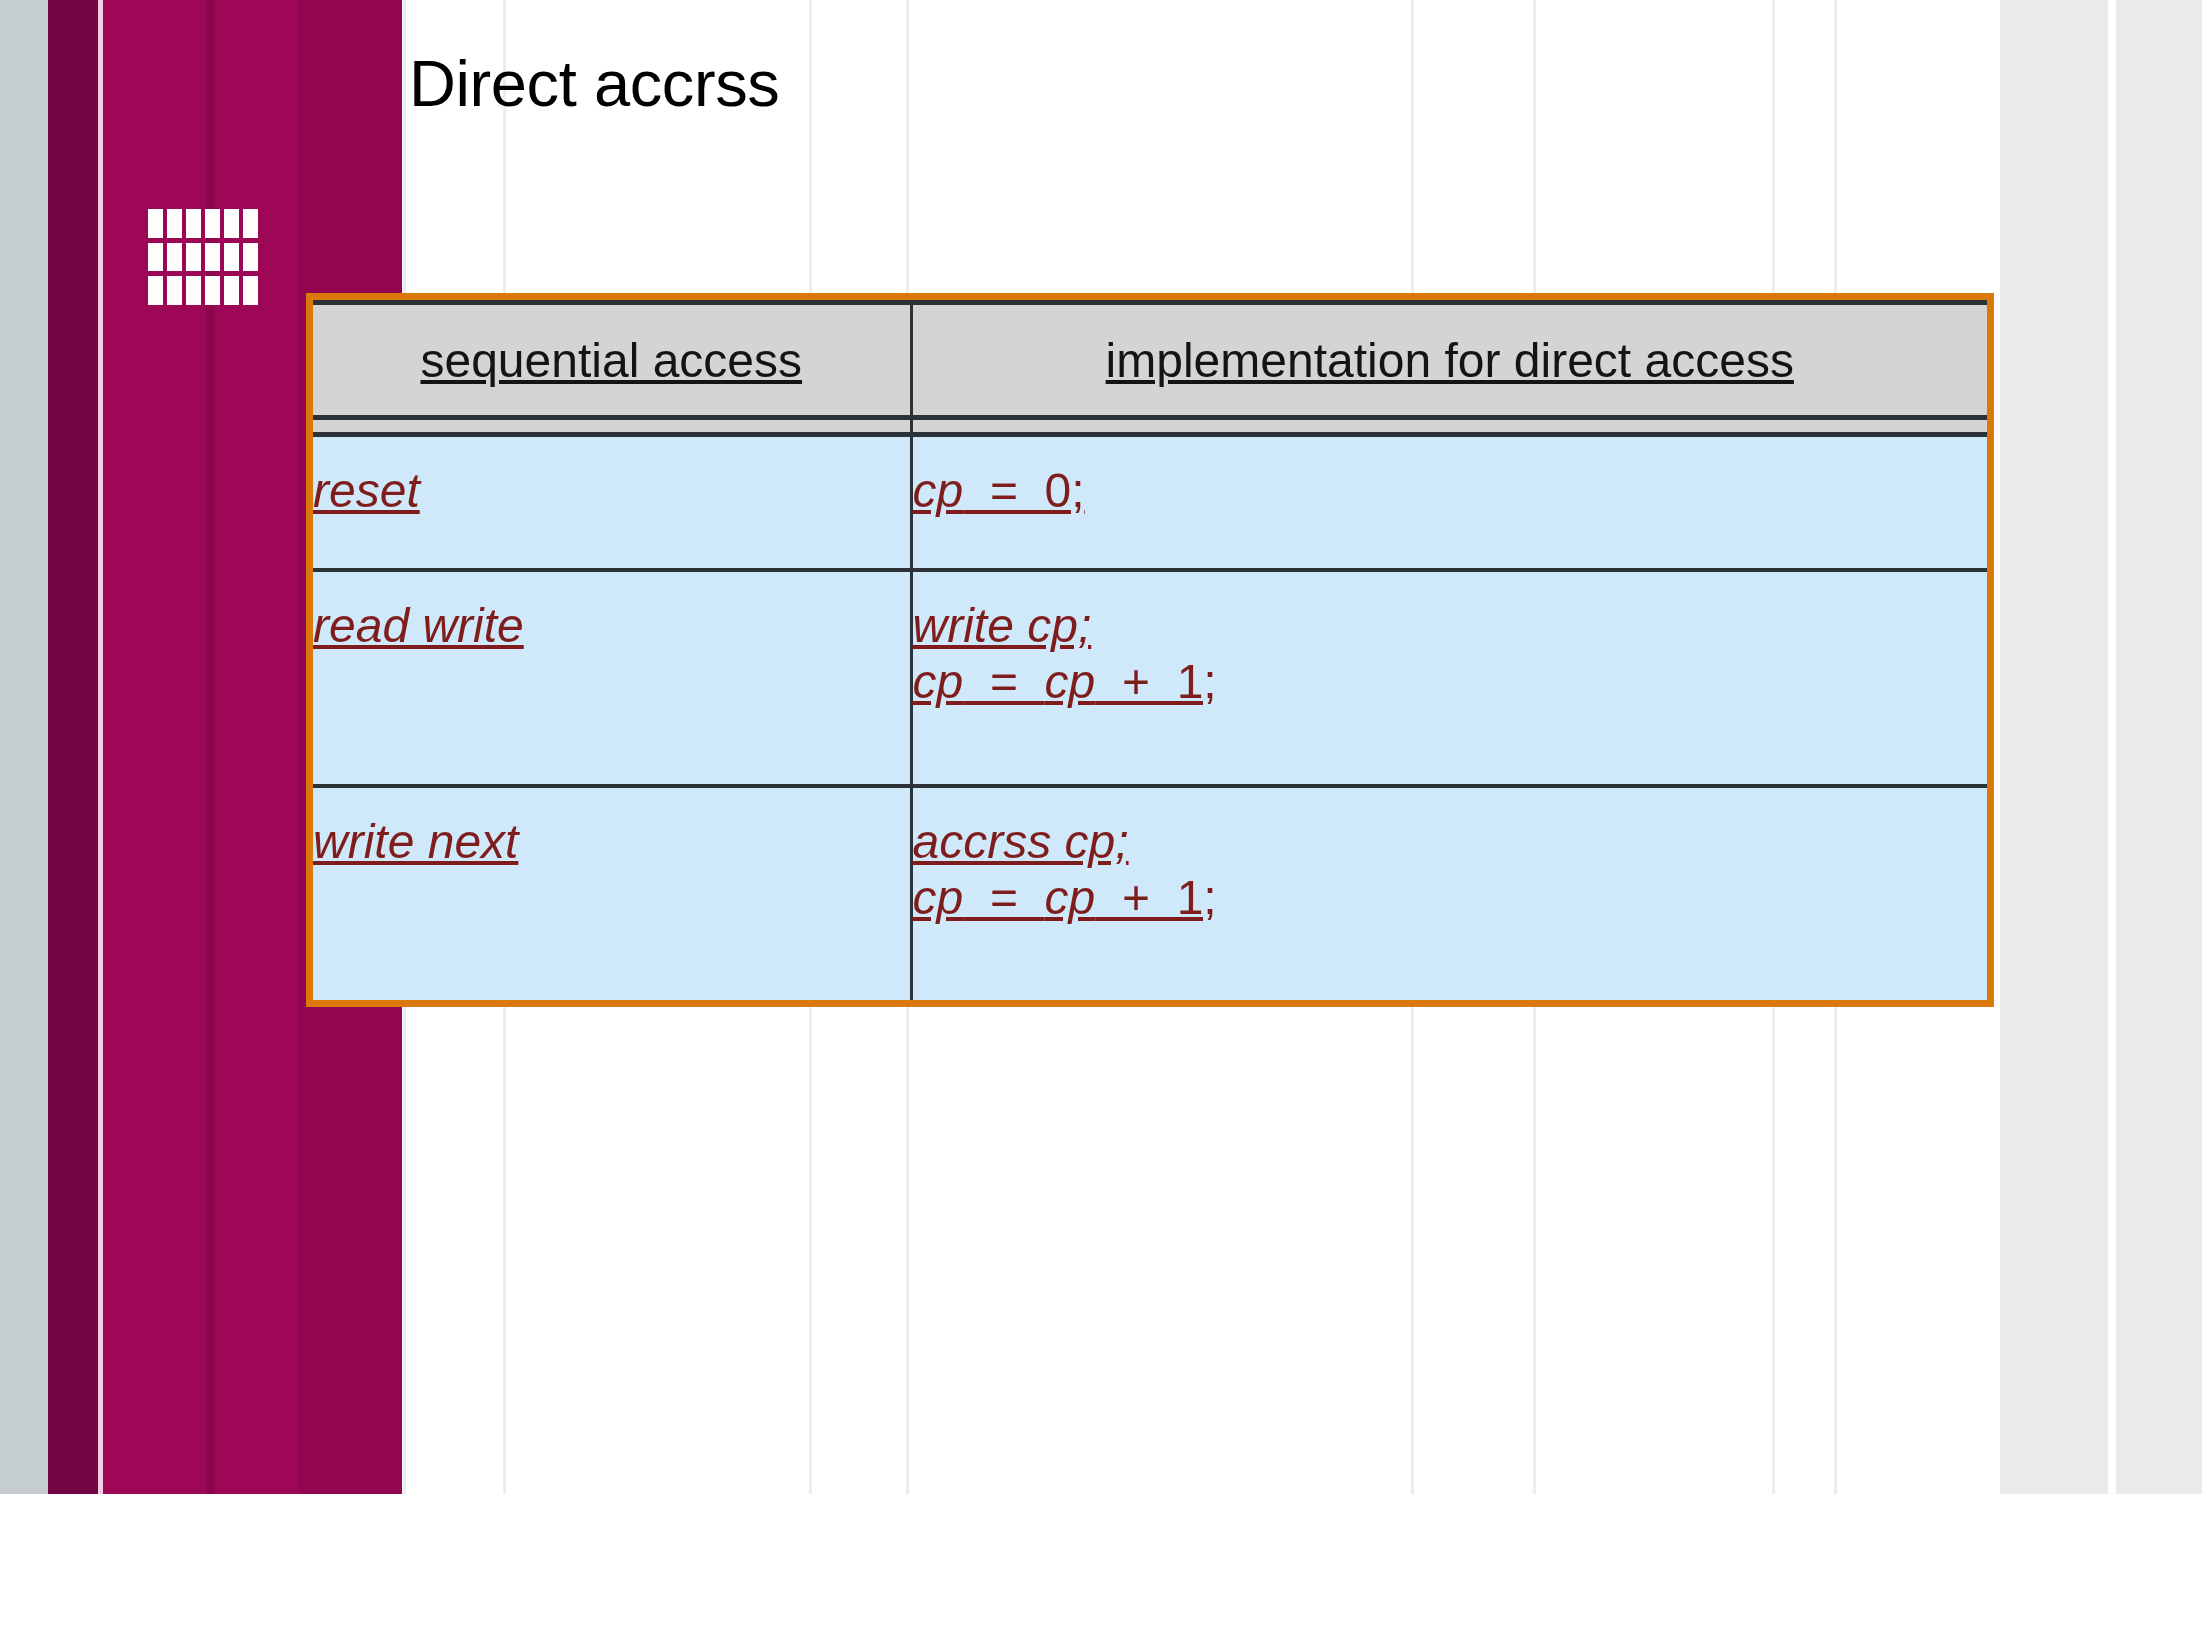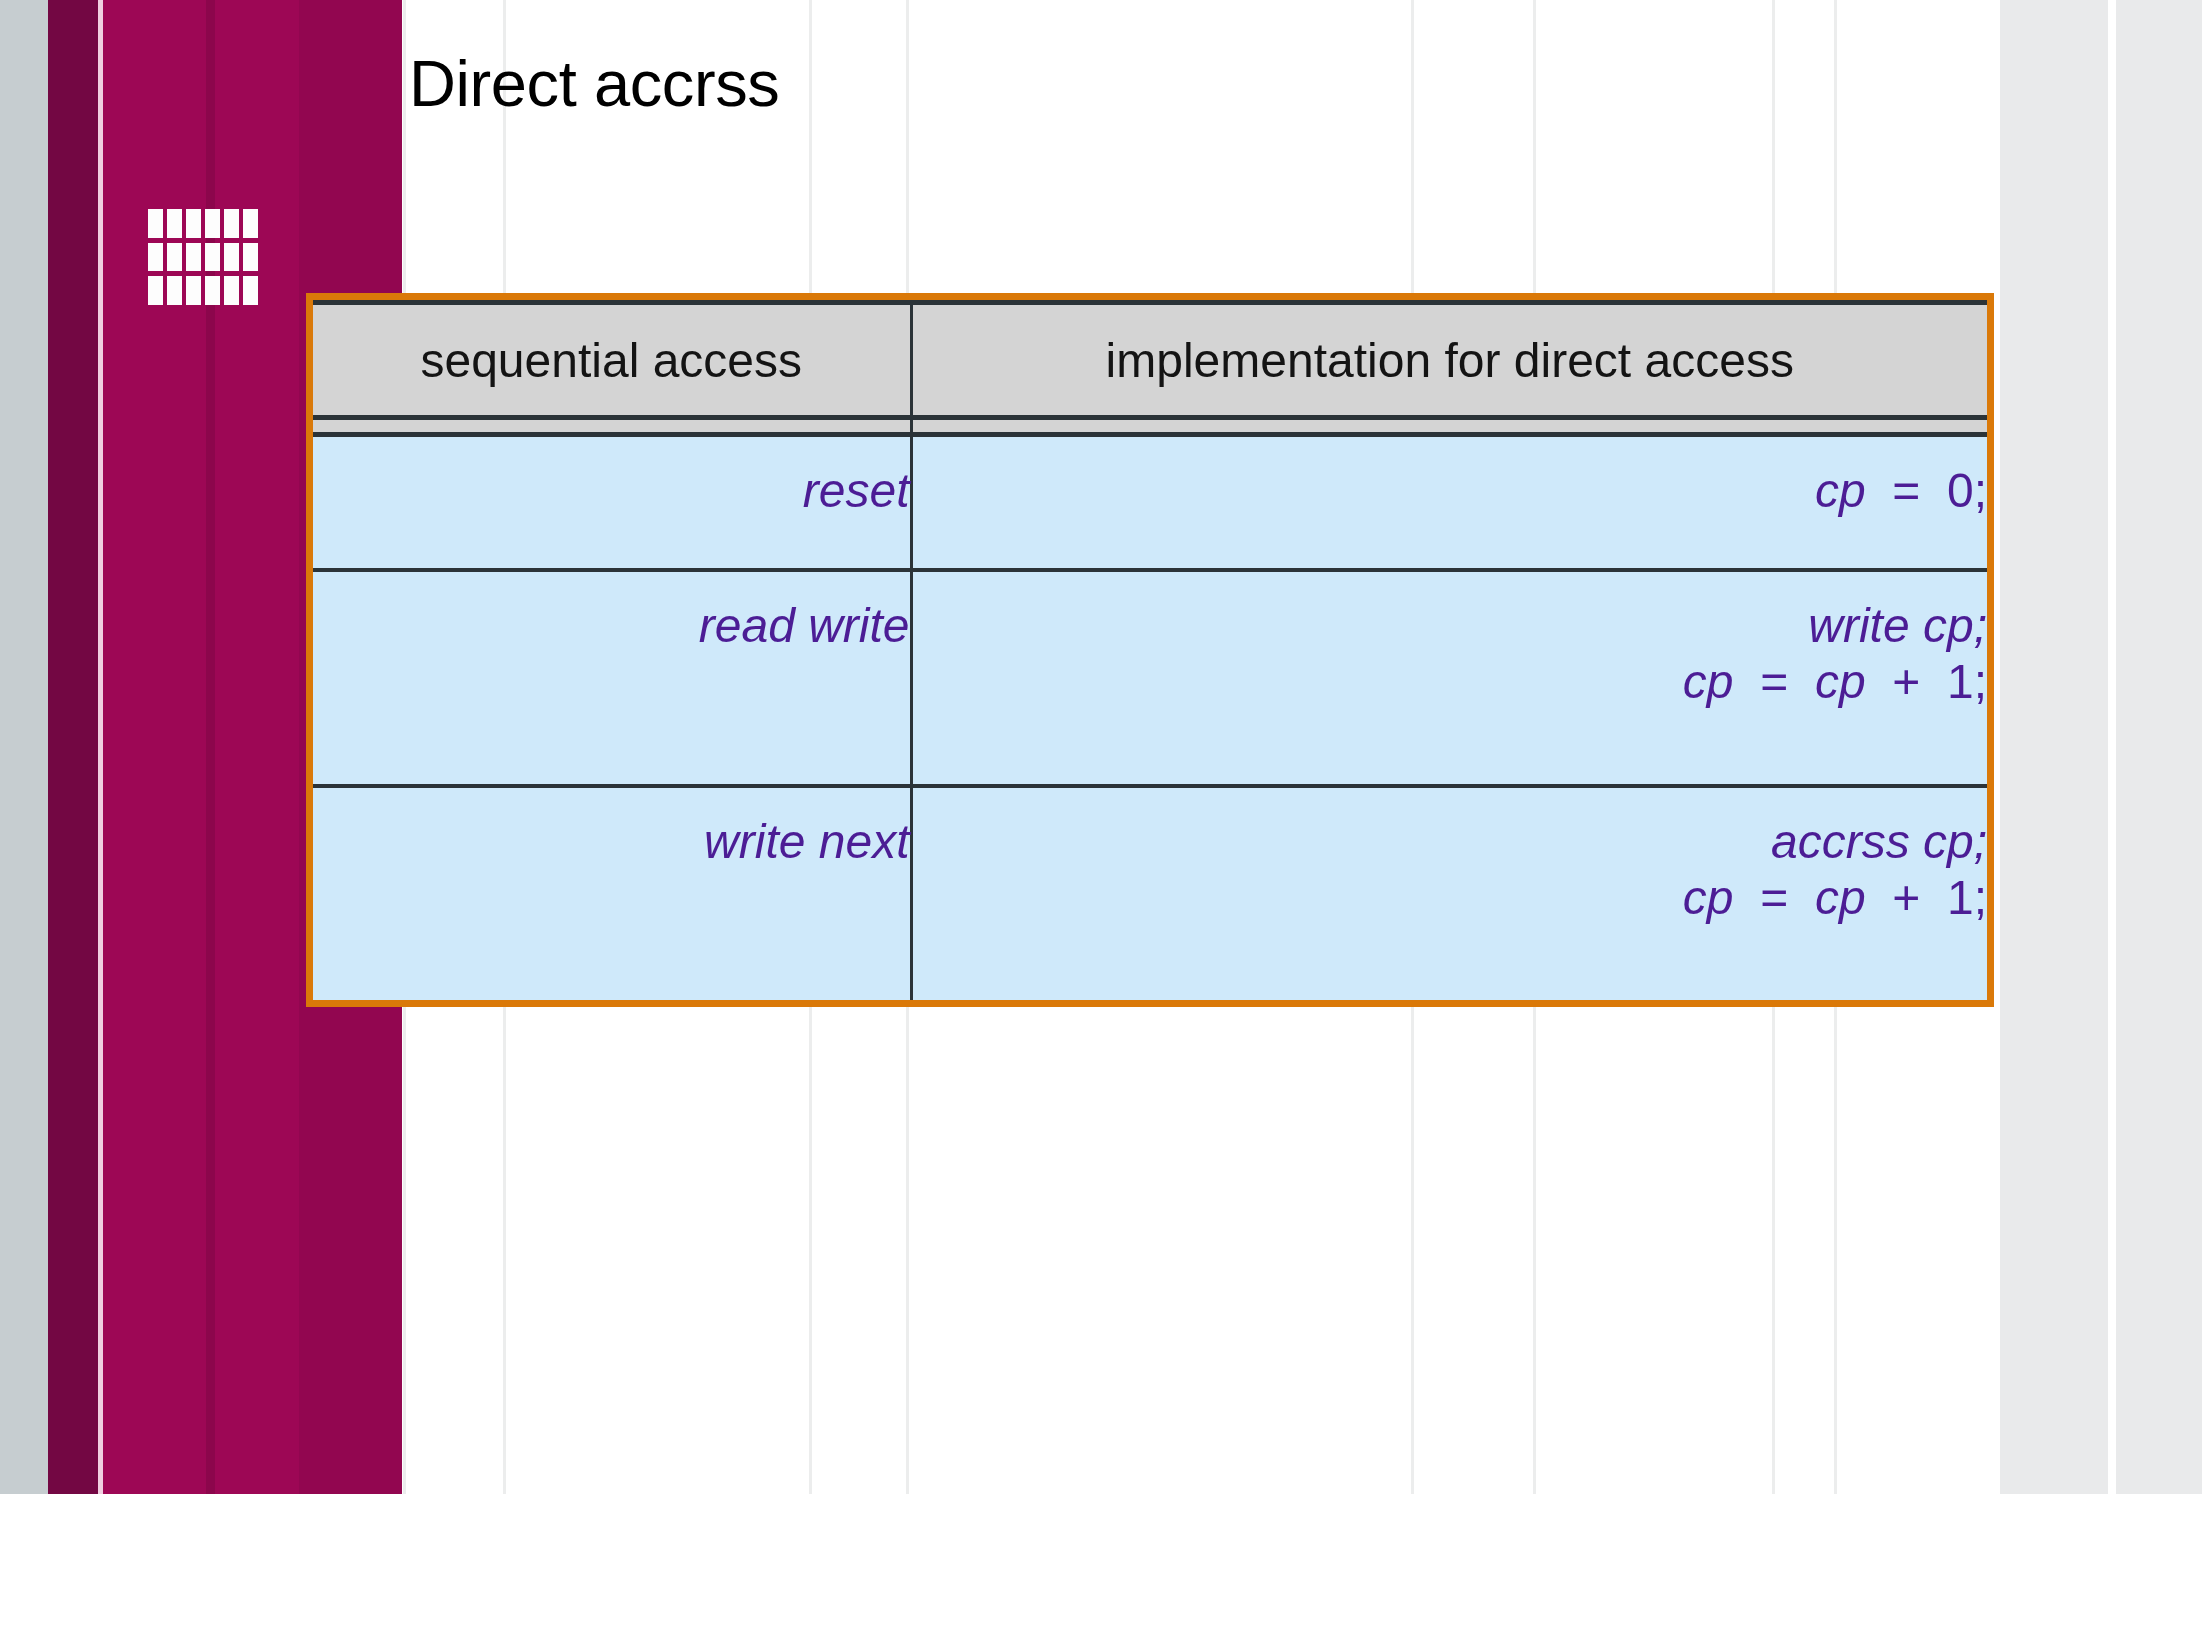--- a/index.html
+++ b/index.html
@@ -116,20 +116,21 @@
     box-sizing: border-box;
   }
   .tbl {
     width: 100%;
     border-collapse: collapse;
     table-layout: fixed;
   }
   .tbl td, .tbl th {
     padding: 0;
     margin: 0;
+    text-decoration: underline;
   }
   .col-left  { width: 598px; }
   .col-right { width: auto;  }
 
   .hdr-row th {
     background: #d4d4d4;
     border-top: 5.2px solid #2b3338;
     border-bottom: 5.2px solid #2b3338;
     font-weight: normal;
     font-size: 48px;
@@ -147,22 +148,22 @@
     height: 12px;
     border-bottom: 5.2px solid #2b3338;
   }
   .hdr-strip td.left-s {
     border-right: 3.4px solid #2b3338;
   }
 
   .data-row td {
     background: #cfe9fa;
     font-size: 48px;
-    color: #4c1d95;
-    text-align: right;
+    color: #7f1d1d;
+    text-align: left;
     vertical-align: top;
     padding-top: 26px;
     padding-bottom: 26px;
   }
   .data-row td.cell-left {
     border-right: 3.4px solid #2b3338;
   }
   .data-row.rule td {
     border-bottom: 4.3px solid #2b3338;
   }

